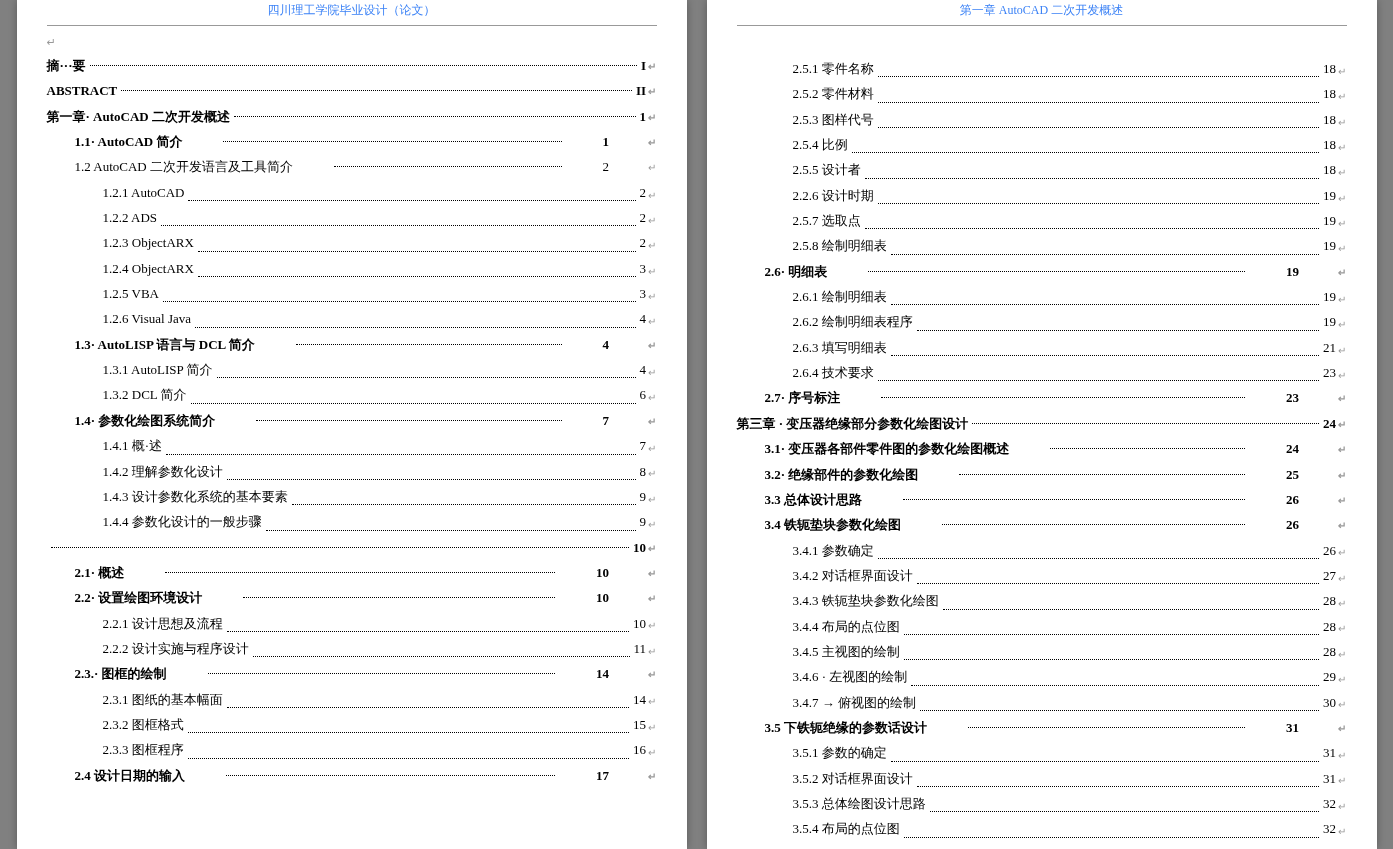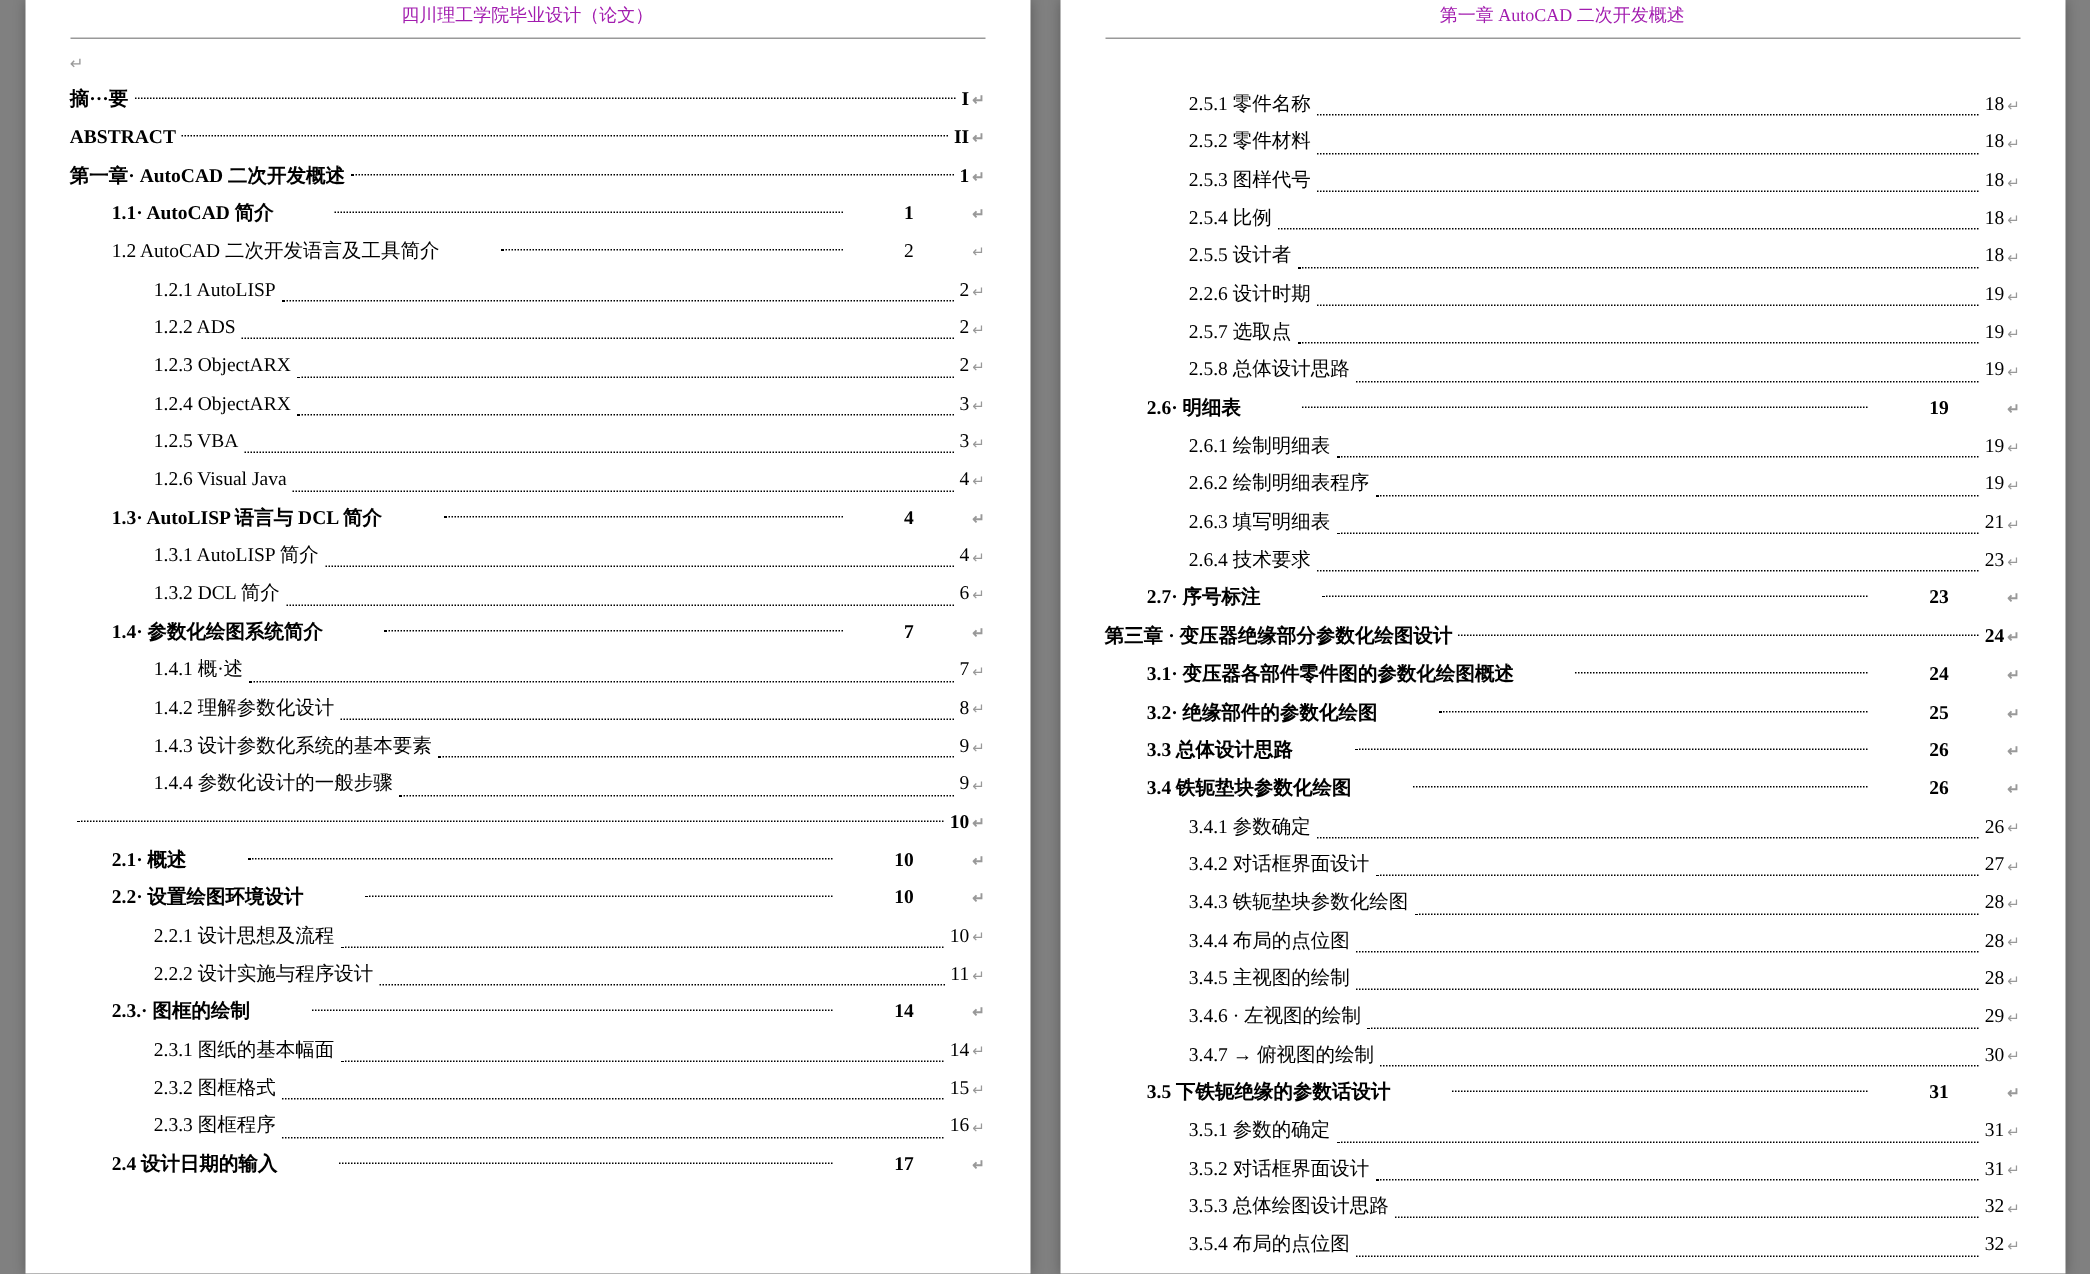--- a/index.html
+++ b/index.html
@@ -19,21 +19,21 @@
       width: 670px;
       height: 849px;
       padding: 0 30px 20px 30px;
       box-shadow: 0 0 8px rgba(0,0,0,0.3);
       position: relative;
       overflow: hidden;
     }
     .page-header {
       text-align: center;
       font-size: 12px;
-      color: #a21caf;
+      color: #3b82f6;
       padding: 2px 0 6px 0;
       border-bottom: 1px solid #999;
       margin-bottom: 10px;
     }
     .title {
       text-align: center;
       font-size: 24px;
       font-weight: bold;
       letter-spacing: 8px;
       margin: 15px 0 25px 0;
@@ -96,21 +96,21 @@
         <span class="toc-page">1</span>
         <span class="suffix">↵</span>
       </div>
       <div class="toc-line indent-1">
         <span class="toc-label">1.2 AutoCAD 二次开发语言及工具简介</span>
         <span class="toc-leader"></span>
         <span class="toc-page">2</span>
         <span class="suffix">↵</span>
       </div>
       <div class="toc-line indent-2">
-        <span class="toc-label">1.2.1 AutoLISP</span>
+        <span class="toc-label">1.2.1 AutoCAD</span>
         <span class="toc-leader"></span>
         <span class="toc-page">2</span>
         <span class="suffix">↵</span>
       </div>
       <div class="toc-line indent-2">
         <span class="toc-label">1.2.2 ADS</span>
         <span class="toc-leader"></span>
         <span class="toc-page">2</span>
         <span class="suffix">↵</span>
       </div>
@@ -288,21 +288,21 @@
         <span class="toc-page">19</span>
         <span class="suffix">↵</span>
       </div>
       <div class="toc-line indent-2">
         <span class="toc-label">2.5.7 选取点</span>
         <span class="toc-leader"></span>
         <span class="toc-page">19</span>
         <span class="suffix">↵</span>
       </div>
       <div class="toc-line indent-2">
-        <span class="toc-label">2.5.8 总体设计思路</span>
+        <span class="toc-label">2.5.8 绘制明细表</span>
         <span class="toc-leader"></span>
         <span class="toc-page">19</span>
         <span class="suffix">↵</span>
       </div>
       <div class="toc-line indent-1 bold">
         <span class="toc-label">2.6· 明细表</span>
         <span class="toc-leader"></span>
         <span class="toc-page">19</span>
         <span class="suffix">↵</span>
       </div>

